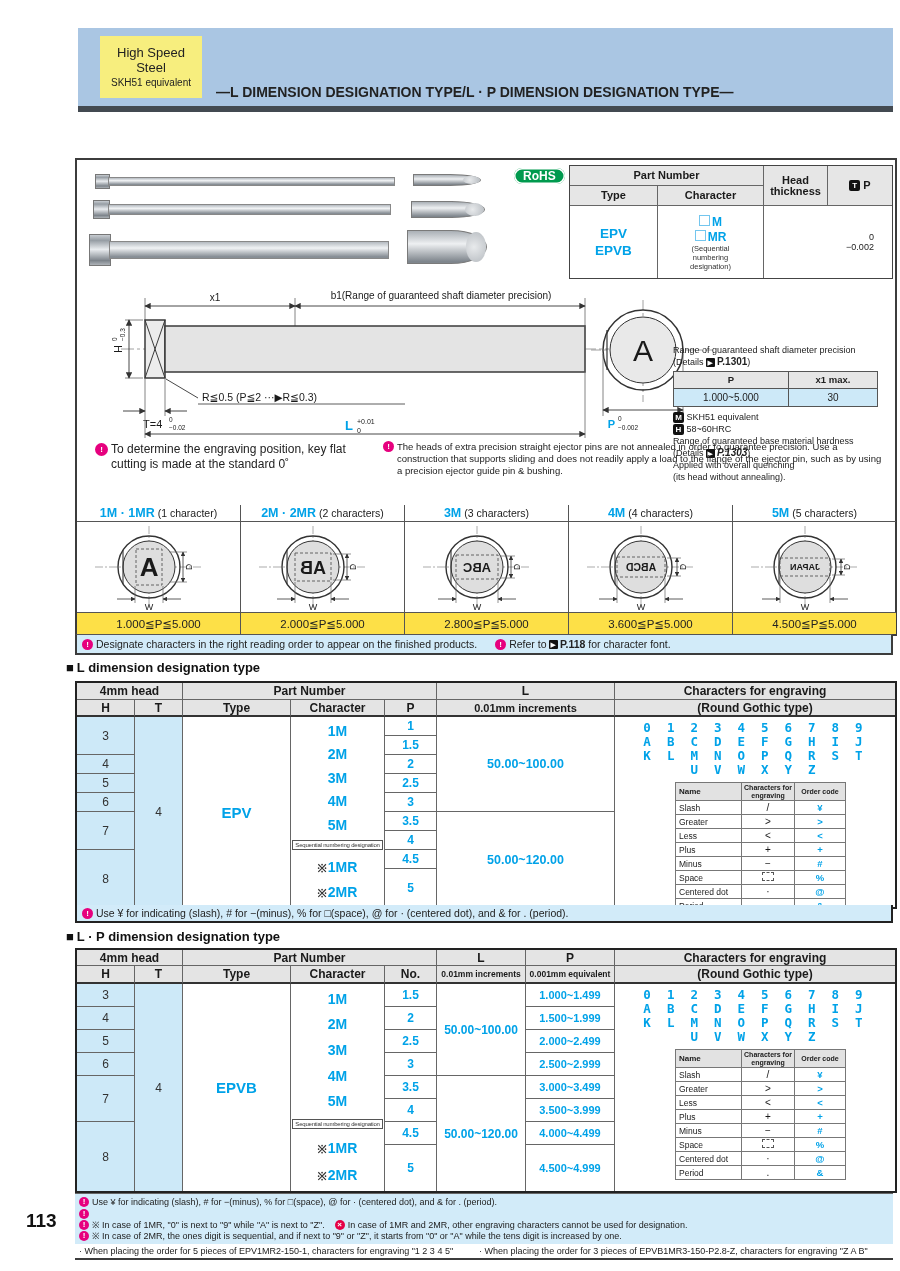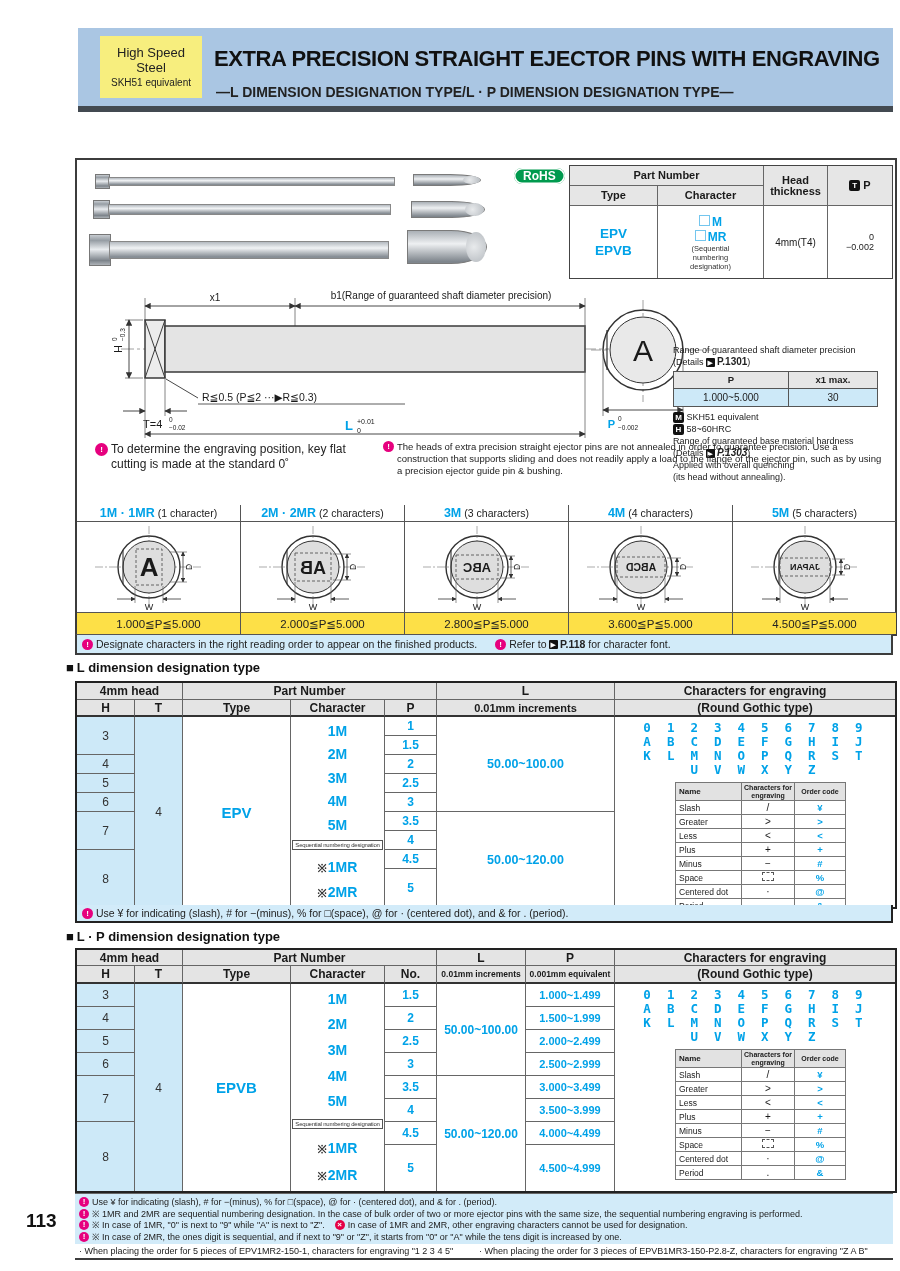--- a/index.html
+++ b/index.html
@@ -101,21 +101,20 @@
 <body>
 
 <div class="page">
 
   <div class="hband">
     <div class="matbox">
       <span class="mat1">High Speed</span>
       <span class="mat1">Steel</span>
       <span class="mat3">SKH51 equivalent</span>
     </div>
-    <div class="ptitle">EXTRA PRECISION STRAIGHT EJECTOR PINS WITH ENGRAVING</div>
     <div class="psub">—L DIMENSION DESIGNATION TYPE/L · P DIMENSION DESIGNATION TYPE—</div>
   </div>
 
   <div class="pbox">
     <div>
       <div class="phead" style="left:18px;top:14px;width:13px;height:13px;"></div>
       <div class="pshaft" style="left:31px;top:17px;width:285px;height:7px;"></div>
       <div class="phead" style="left:16px;top:40px;width:15px;height:17px;"></div>
       <div class="pshaft" style="left:31px;top:44px;width:281px;height:9px;"></div>
       <div class="phead" style="left:12px;top:74px;width:20px;height:30px;"></div>
@@ -144,21 +143,20 @@
       <div class="c hd" style="grid-column:2;grid-row:2;">Character</div>
       <div class="c nbb" style="grid-column:1;grid-row:3;flex-direction:column;">
         <span class="cyan" style="font-size:13.5px;line-height:17px;">EPV</span>
         <span class="cyan" style="font-size:13.5px;line-height:17px;">EPVB</span>
       </div>
       <div class="c nbb" style="grid-column:2;grid-row:3;flex-direction:column;padding:2px;">
         <span style="line-height:14px;"><span class="charbox"></span><span class="cyan" style="font-size:12px;">M</span></span>
         <span style="line-height:14px;"><span class="charbox"></span><span class="cyan" style="font-size:12px;">MR</span></span>
         <span style="font-size:7.5px;line-height:9px;color:#333;width:74px;">(Sequential numbering designation)</span>
       </div>
-      <div class="c nbb" style="grid-column:3;grid-row:3;font-size:10px;">4mm(T4)</div>
       <div class="c nbr nbb" style="grid-column:4;grid-row:3;">
         <span class="tol" style="font-size:9px;line-height:10px;">
             <span>0</span>
             <span>−0.002</span>
           </span>
       </div>
     </div>
   </div>
 
   <div class="dbox">
@@ -676,21 +674,20 @@
   </div>
 
   <div class="foot">
     <div class="fblue">
       <div class="fline">
         <span class="note-ico" style="width:10px;min-width:10px;height:10px;line-height:10px;">!</span>
         <span>Use ¥ for indicating (slash), # for −(minus), % for □(space), @ for · (centered dot), and &amp; for . (period).</span>
       </div>
       <div class="fline">
         <span class="note-ico" style="width:10px;min-width:10px;height:10px;line-height:10px;">!</span>
-        <span>※ 1MR and 2MR are sequential numbering designation. In the case of bulk order of two or more ejector pins with the same size, the sequential numbering engraving is performed.</span>
       </div>
       <div class="fline">
         <span class="note-ico" style="width:10px;min-width:10px;height:10px;line-height:10px;">!</span>
         <span>※ In case of 1MR, "0" is next to "9" while "A" is next to "Z".</span>
         <span class="cross-ico">×</span>
         <span>In case of 1MR and 2MR, other engraving characters cannot be used for designation.</span>
       </div>
       <div class="fline">
         <span class="note-ico" style="width:10px;min-width:10px;height:10px;line-height:10px;">!</span>
         <span>※ In case of 2MR, the ones digit is sequential, and if next to "9" or "Z", it starts from "0" or "A" while the tens digit is increased by one.</span>

